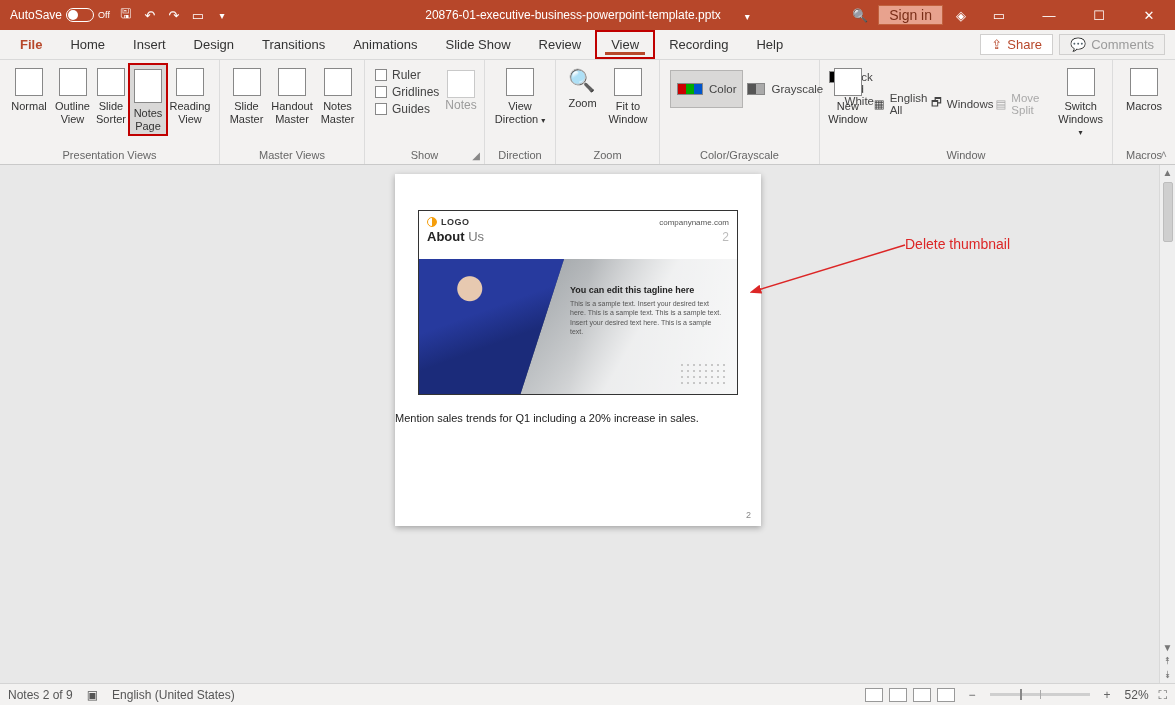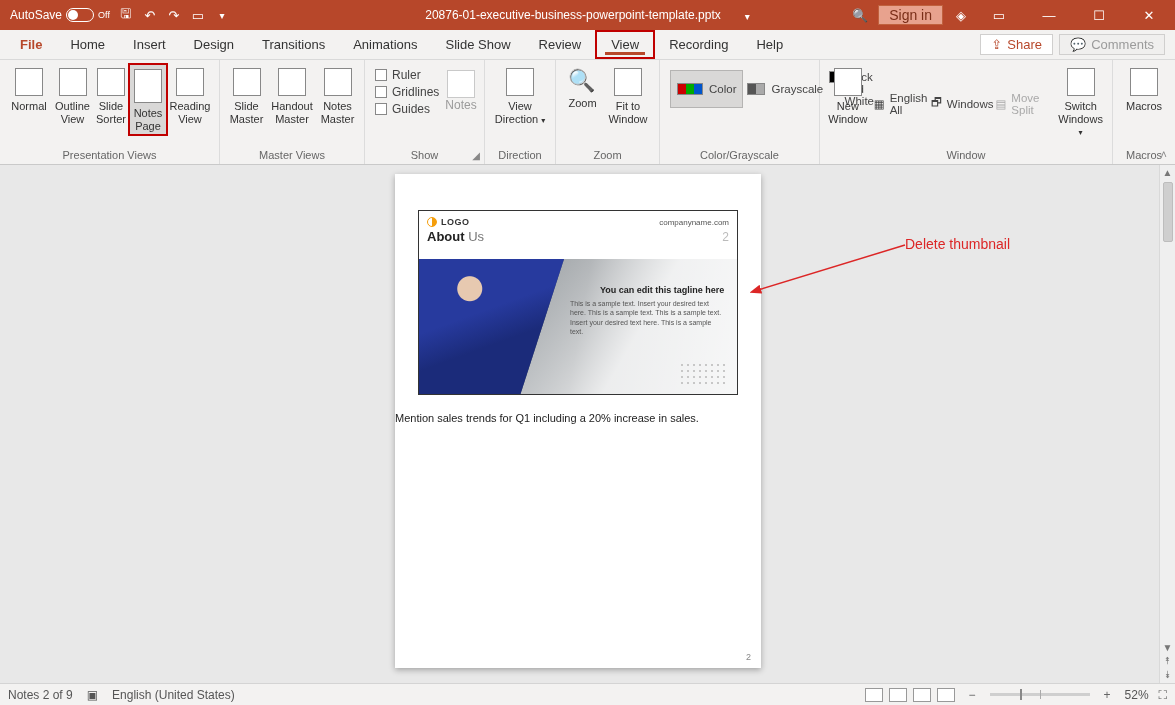--- a/index.html
+++ b/index.html
@@ -41,41 +41,41 @@
   .notes-btn { width:48px; display:flex; flex-direction:column; align-items:center; padding:6px 2px; font-size:12px; color:#9b9b9b;}
   .color-swatch { width:26px; height:12px; display:inline-block; background:linear-gradient(90deg,#c00 0 33%, #0a0 33% 66%, #05c 66% 100%); border:1px solid #888;}
   .gray-swatch { width:18px; height:12px; display:inline-block; background:linear-gradient(90deg,#555 0 50%, #aaa 50% 100%); border:1px solid #888;}
   .bw-swatch { width:18px; height:12px; display:inline-block; background:linear-gradient(90deg,#000 0 50%, #fff 50% 100%); border:1px solid #888;}
   .win-items { display:flex; flex-direction:row; gap:2px; font-size:11.5px; padding:2px 4px; color:#444;}
   .win-items .disabled { color:#a9a9a9;}
   .launcher { position:absolute; right:4px; bottom:3px; font-size:10px; color:#888;}
   .collapse-caret { position:absolute; right:8px; bottom:4px; font-size:11px; color:#888;}
   
   .workspace { position:absolute; top:165px; bottom:22px; left:0; right:16px; background:#e8e8e8;}
-  .notespage { position:absolute; left:395px; top:9px; width:366px; height:494px; background:#fff; box-shadow:0 2px 6px rgba(0,0,0,0.3);}
+  .notespage { position:absolute; left:395px; top:9px; width:366px; height:352px; background:#fff; box-shadow:0 2px 6px rgba(0,0,0,0.3);}
   .slide-thumb { position:absolute; left:23px; top:36px; width:320px; height:185px; border:1px solid #333; background:#fff; overflow:hidden;}
   .slide-thumb .topbar { padding:6px 8px 2px 8px; display:flex; justify-content:space-between; align-items:center; font-size:8px; color:#555;}
   .logo { display:flex; align-items:center; gap:4px; font-weight:700; color:#333; font-size:9px; letter-spacing:.5px;}
   .logo .halfcircle { width:10px;height:10px;border-radius:50%; background:conic-gradient(#f59e0b 0 50%, #fff0 50% 100%); border:1px solid #f59e0b;}
   .about { padding:0 8px 4px 8px; font-size:13px; font-weight:700; color:#222; display:flex; justify-content:space-between; align-items:center;}
   .about .idx { font-size:12px; color:#bbb; font-weight:400;}
   .slide-body { position:absolute; left:0; right:0; top:48px; bottom:0;}
   .photo { position:absolute; left:0; top:0; width:145px; bottom:0;
            background:
              radial-gradient(circle at 35% 22%, #e7c9b0 0 12px, transparent 13px),
              linear-gradient(160deg, #273a9e 40%, #1b2b7a 60%) ,
              linear-gradient(120deg, #6b7a86 0%, #3e4a54 100%);
            clip-path: polygon(0 0, 100% 0, 70% 100%, 0 100%);
   }
   .bg-office { position:absolute; right:0; top:0; bottom:0; left:60px;
                background:linear-gradient(120deg, rgba(240,240,240,.0) 0%, rgba(255,255,255,.85) 60%),
                           linear-gradient(100deg, #9aa1a6 0%, #6e7479 40%, #c9ccce 100%);
   }
   .tagline-block { position:absolute; right:12px; top:26px; width:155px;}
-  .tagline-title { font-size:9px; font-weight:700; color:#222; margin-bottom:4px;margin-left:30px;}
+  .tagline-title { font-size:9px; font-weight:700; color:#222; margin-bottom:4px;}
   .tagline-text { font-size:7px; color:#555; line-height:1.35;}
   .dots { position:absolute; right:10px; bottom:8px; width:48px; height:24px;
           background-image: radial-gradient(#c7c7c7 1px, transparent 1px);
           background-size:6px 6px;}
   .notes-text { position:absolute; top:238px; left:0; right:0; text-align:left; font-size:11px; color:#222;}
   .pagenum { position:absolute; right:10px; bottom:6px; font-size:9px; color:#888;}
   
   .annotation { position:absolute; color:#dc2626; font-size:14px;}
   .arrow-svg { position:absolute; }
   

